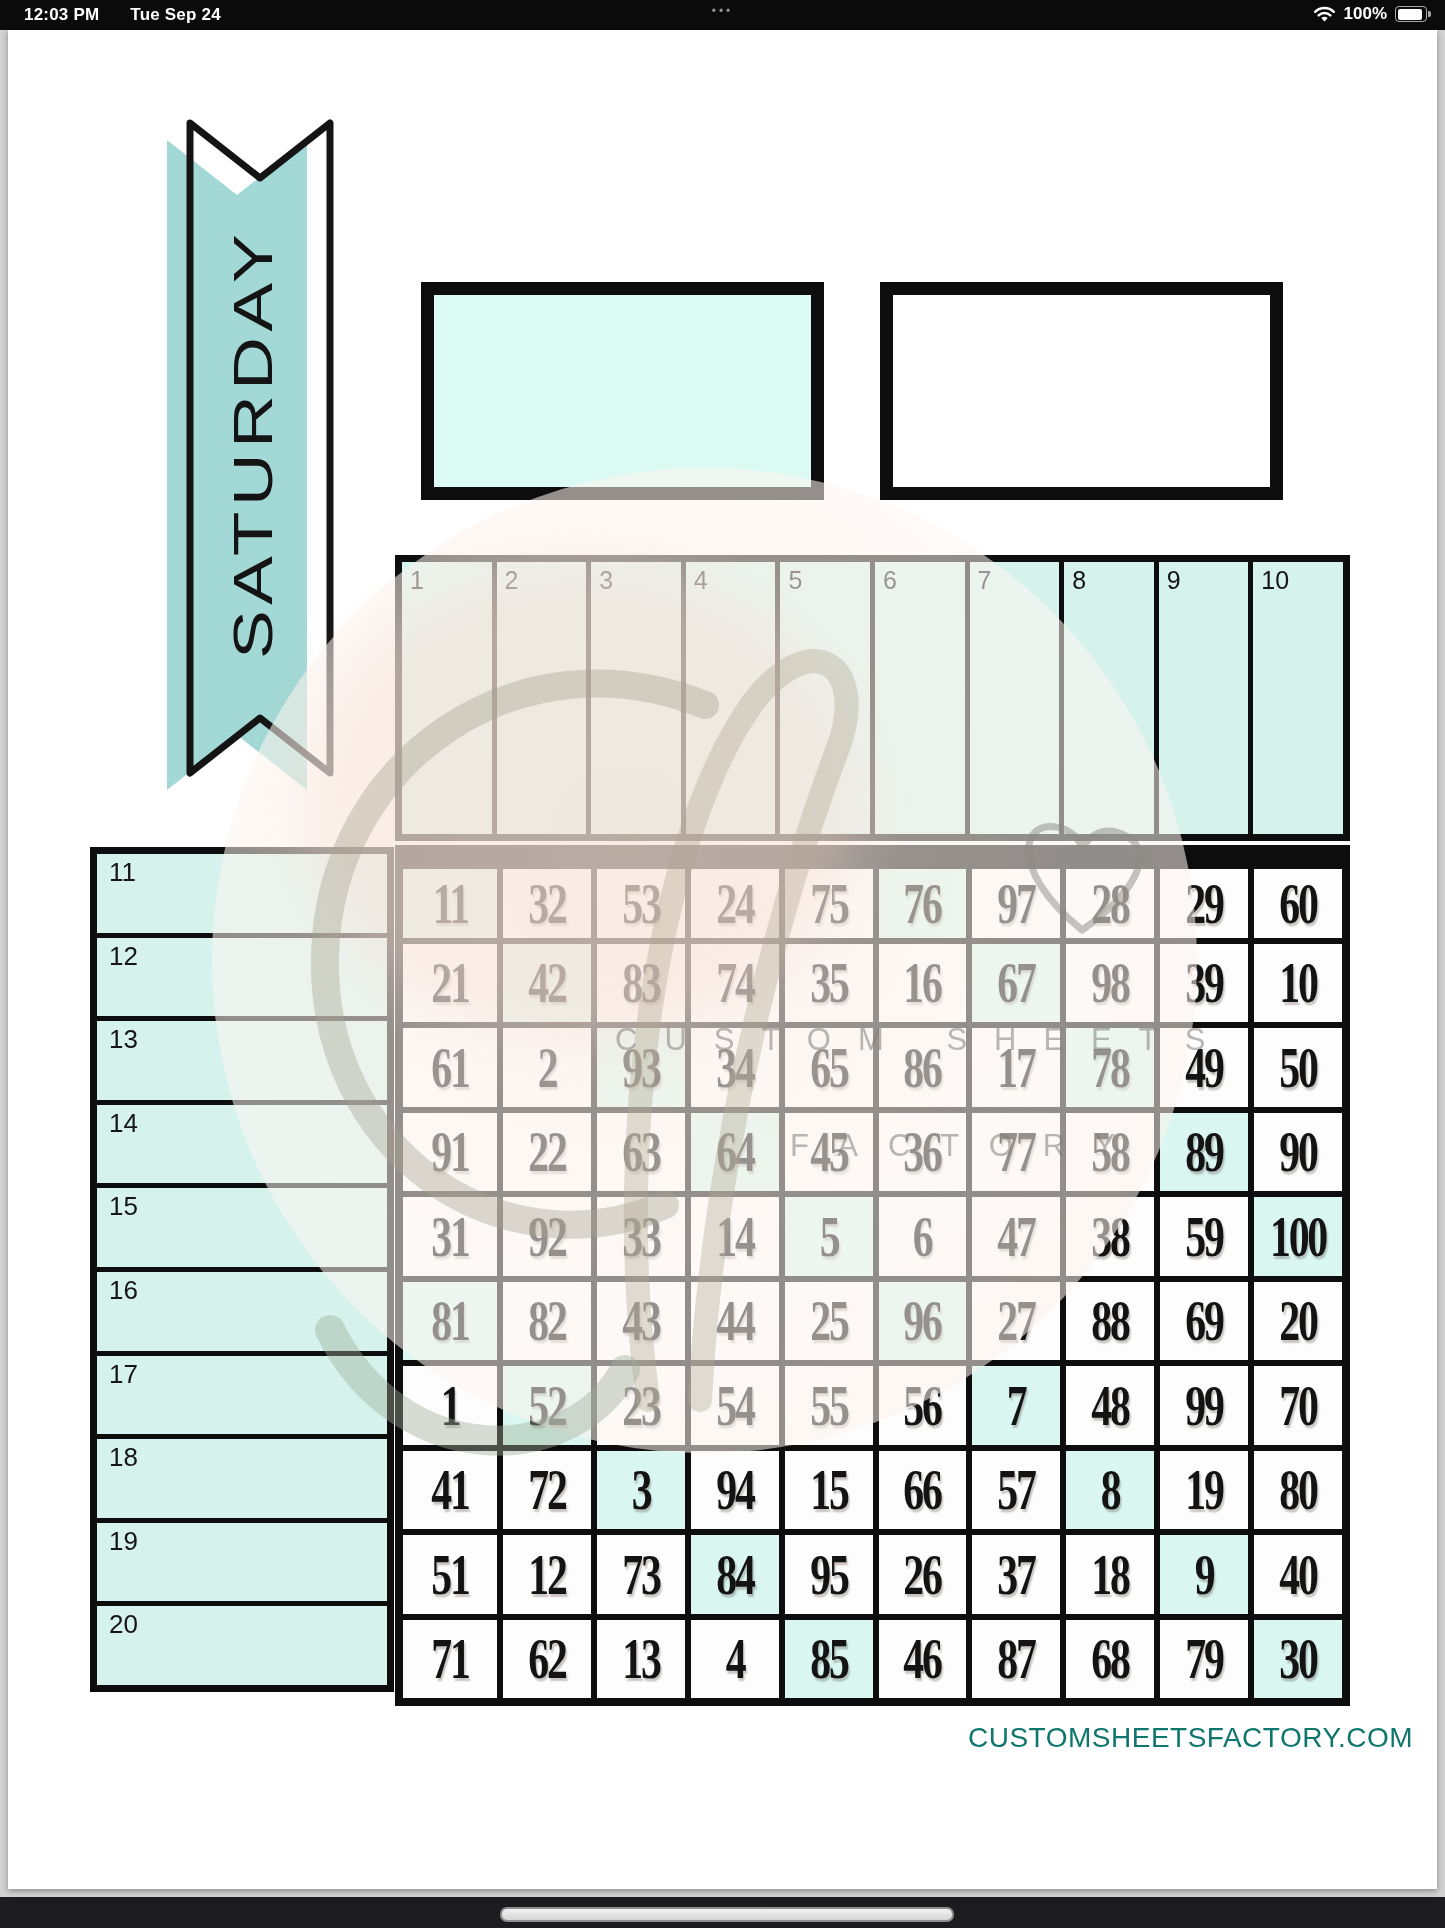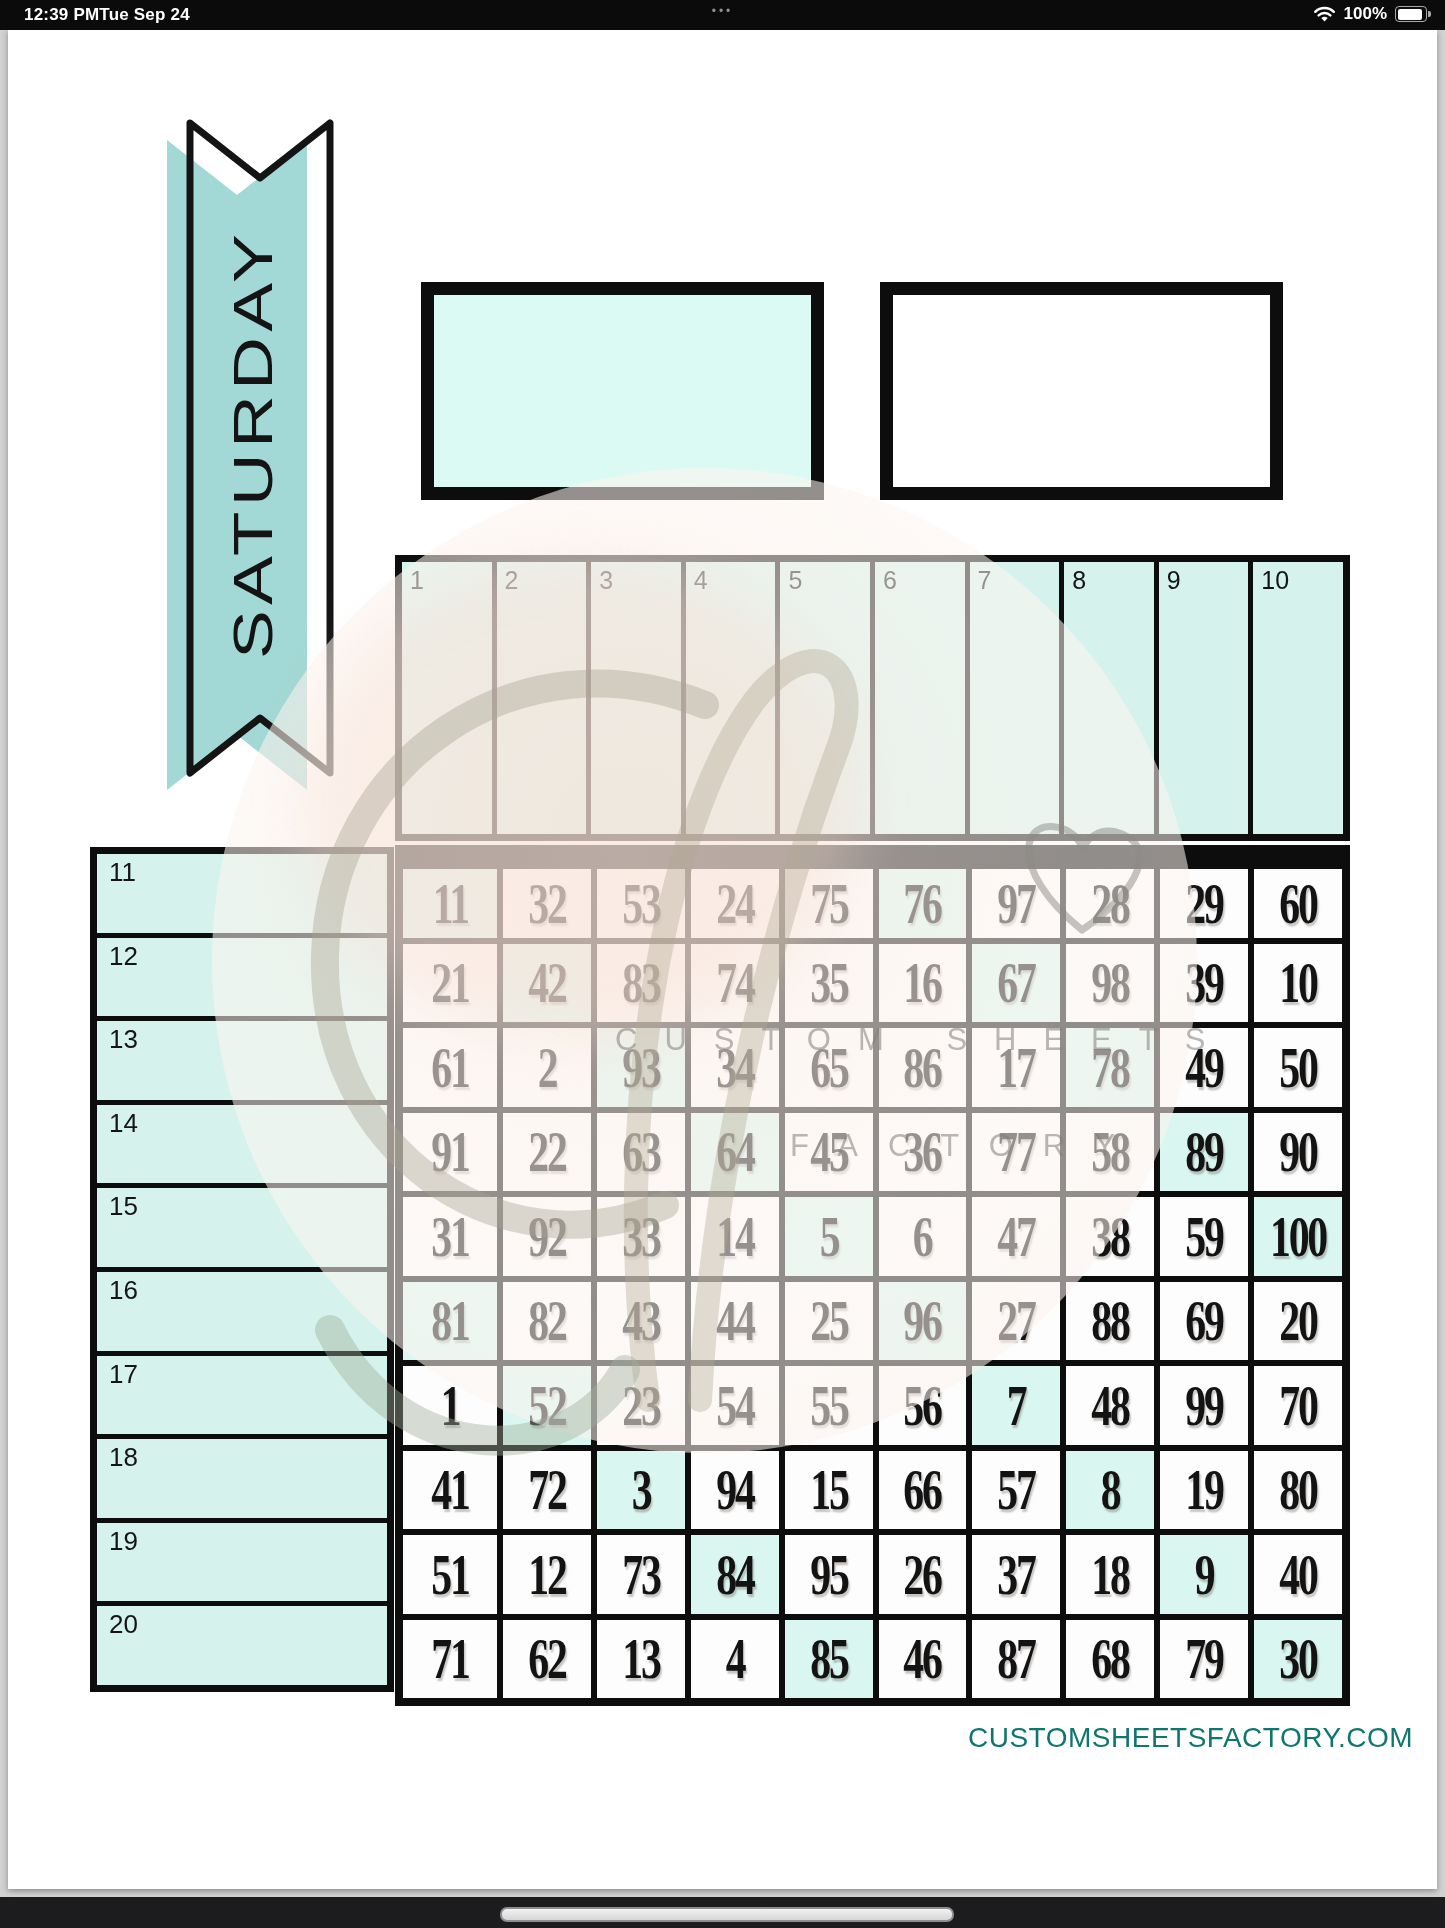--- a/index.html
+++ b/index.html
@@ -1,21 +1,21 @@
 <!DOCTYPE html>
 <html style="--teal: #a2d8d5; --cell-mint: #d5f2ed; --hl-mint: #d9f6f0; --box-mint: #dcfaf4; --ink: #0d0d0d;"><head>
 <meta charset="utf-8">
 <style>
   html,body{margin:0;padding:0;background:#cfcfcf;}
   .canvas{position:relative;width:1445px;height:1928px;overflow:hidden;
           font-family:"Liberation Sans",sans-serif;background:#d2d2d2;}
   
   .statusbar{position:absolute;left:0;top:0;width:1445px;height:30px;background:#0b0b0c;color:#fff;z-index:50;}
   .sb-left{position:absolute;left:24px;top:5px;font-size:17px;font-weight:600;letter-spacing:.2px;}
-  .sb-left .date{margin-left:0;font-weight:600;}
+  .sb-left .date{margin-left:31px;font-weight:600;}
   .sb-dots{position:absolute;left:0;right:0;top:4px;text-align:center;color:#8f8f8f;font-size:12px;letter-spacing:3px;}
   .sb-right{position:absolute;right:18px;top:4px;display:flex;align-items:center;gap:8px;font-size:17px;font-weight:600;}
   .battery{position:relative;width:30px;height:14px;border:1.5px solid rgba(255,255,255,.65);border-radius:4px;}
   .battery .fill{position:absolute;left:1.5px;top:1.5px;bottom:1.5px;width:24px;background:#fff;border-radius:2px;}
   .battery .nub{position:absolute;right:-4.5px;top:3.5px;width:2.5px;height:6px;background:rgba(255,255,255,.65);border-radius:0 2px 2px 0;}
   
   .page{position:absolute;left:8px;top:30px;width:1429px;height:1859px;background:#ffffff;
         box-shadow:0 2px 6px rgba(0,0,0,.35);z-index:1;}
   
   .banner-svg{position:absolute;left:166px;top:114px;z-index:3;}
@@ -63,21 +63,21 @@
   .scroll-indicator{position:absolute;left:500px;top:10px;width:450px;height:11px;border-radius:7px;
                     background:linear-gradient(#f2f2f2,#d6d6d6);border:2px solid #8f8f8f;}
 </style>
 </head>
 <body>
 
 <div class="canvas">
 
   <div class="statusbar">
     <div class="sb-left">
-      <span>12:39 PM</span><span class="date">Tue Sep 24</span>
+      <span>12:03 PM</span><span class="date">Tue Sep 24</span>
     </div>
     <div class="sb-dots">•••</div>
     <div class="sb-right">
       <svg width="23" height="17" viewBox="0 0 23 17">
         <path d="M11.5 15.5 L8.3 12.1 A4.8 4.8 0 0 1 14.7 12.1 Z" fill="#fff"></path>
         <path d="M5.6 9.4 A8.6 8.6 0 0 1 17.4 9.4" fill="none" stroke="#fff" stroke-width="2.4" stroke-linecap="round"></path>
         <path d="M2.2 5.8 A13.4 13.4 0 0 1 20.8 5.8" fill="none" stroke="#fff" stroke-width="2.4" stroke-linecap="round"></path>
       </svg>
       <span>100%</span>
       <div class="battery">

